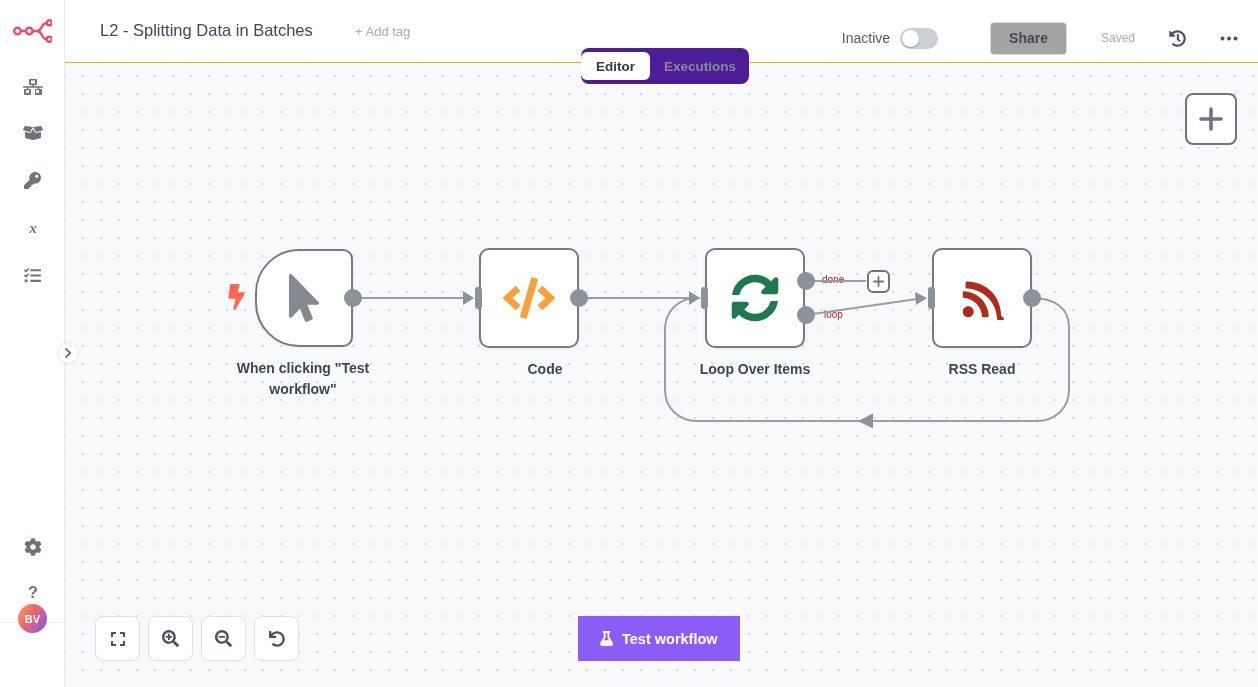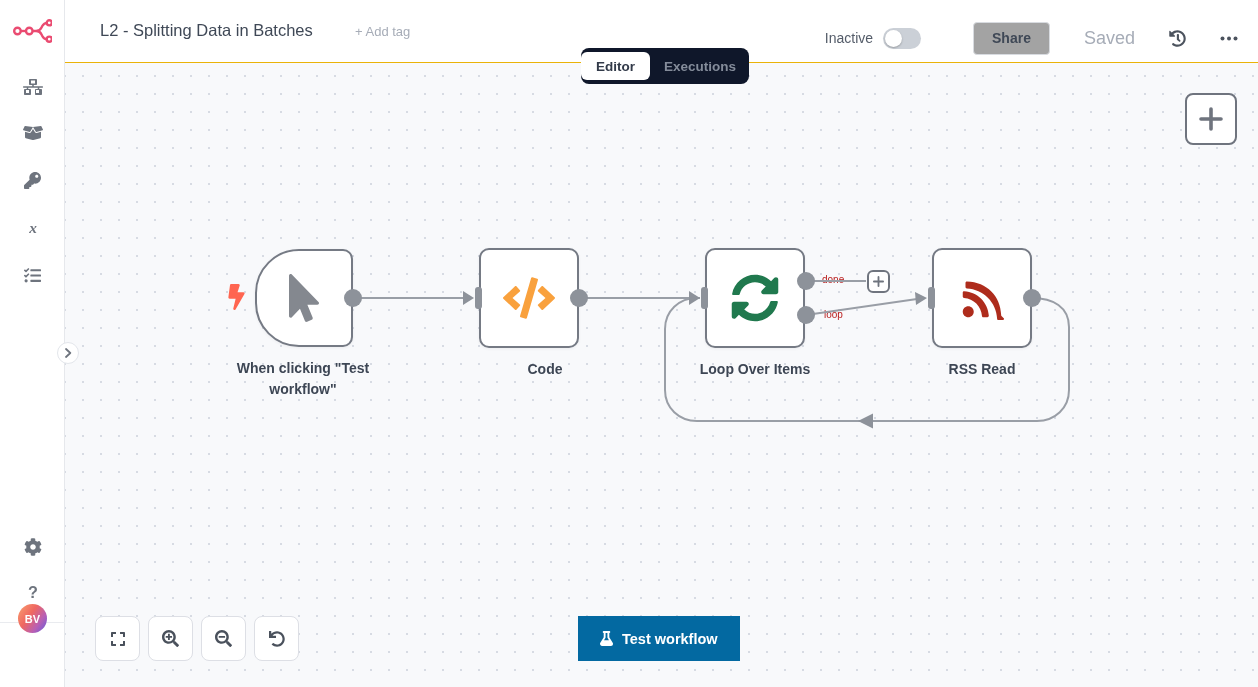--- a/index.html
+++ b/index.html
@@ -17,26 +17,26 @@
 
   
   .header { position:absolute; left:65px; top:0; width:1193px; height:63px; background:#fff; border-bottom:1px solid #eab308; z-index:10; }
   .wf-title { position:absolute; left:35px; top:21px; font-size:16.5px; color:#3f4856; }
   .add-tag { position:absolute; left:290px; top:24px; font-size:13px; color:#a6acb7; cursor:pointer; background:none; border:none; font-family:inherit; }
   .hdr-right { position:absolute; right:20px; top:0; height:76px; display:flex; align-items:center; gap:0;margin-left:8px; }
   .inactive-label { font-size:14px; color:#545c69; margin-right:10px; }
   .toggle { width:38px; height:21px; border-radius:11px; background:#cbd0d7; position:relative; cursor:pointer; }
   .toggle .knob { position:absolute; left:2px; top:2px; width:17px; height:17px; border-radius:50%; background:#fff; box-shadow:0 1px 2px rgba(0,0,0,.25); }
   .share-btn { margin-left:52px; height:33px; padding:0 18px; background:#a3a3a3; border:1px solid #d8dbe0; border-radius:4px; font-size:14px; font-weight:700; color:#3f4856; font-family:inherit; cursor:pointer; }
-  .saved-label { margin-left:34px; font-size:18px; color:#a6acb7; }
+  .saved-label { margin-left:34px; font-size:12px; color:#a6acb7; }
   .icon-btn { margin-left:34px; background:none; border:none; cursor:pointer; display:flex; align-items:center; }
   .icon-btn svg { fill:#4c535e; }
 
   
-  .tabs { position:absolute; left:581px; top:48px; width:168px; height:36px; background:#0f172a; border-radius:8px; display:flex; align-items:center; z-index:15; }
+  .tabs { position:absolute; left:581px; top:48px; width:168px; height:36px; background:#4c1d95; border-radius:8px; display:flex; align-items:center; z-index:15; }
   .tab { height:28px; display:flex; align-items:center; justify-content:center; font-size:13.5px; font-weight:700; border:none; font-family:inherit; cursor:pointer; }
   .tab.active { background:#fff; color:#323a49; border-radius:6px; padding:0 15px; }
   .tab.inactive { background:transparent; color:#848c9a; padding:0 14px; }
 
   
   .canvas { position:absolute; left:65px; top:63px; width:1193px; height:624px; background:#f8f9fb;
     background-image:radial-gradient(circle,#d7dbe3 1.2px, transparent 1.4px); background-size:18px 18px; background-position:9px 4px; }
   .add-node-btn { position:absolute; left:1185px; top:93px; width:52px; height:52px; background:#fff; border:2px solid #6f747e; border-radius:8px; display:flex; align-items:center; justify-content:center; cursor:pointer; z-index:5; }
 
   .node { position:absolute; width:100px; height:100px; background:#fff; border:2px solid #757a84; border-radius:10px; display:flex; align-items:center; justify-content:center; box-shadow:0 1px 3px rgba(68,74,87,.07); cursor:pointer; z-index:3; }
@@ -45,21 +45,21 @@
   .bolt { position:absolute; left:228px; top:284px; width:17px; height:26px; z-index:3; }
   .port-label { position:absolute; font-size:10px; color:#b91c1c; z-index:4; }
   .mini-add-btn { position:absolute; left:867px; top:270px; width:23px; height:23px; background:#fff; border:2px solid #6f747e; border-radius:6px; display:flex; align-items:center; justify-content:center; cursor:pointer; z-index:4; }
 
   .wires { position:absolute; left:0; top:0; width:1258px; height:687px; pointer-events:none; z-index:4; }
 
   
   .zoom-controls { position:absolute; left:95px; top:616px; display:flex; gap:8px; z-index:6; }
   .zoom-btn { width:45px; height:45px; background:#fff; border:1px solid #dddfe5; border-radius:8px; display:flex; align-items:center; justify-content:center; cursor:pointer; }
   .zoom-btn svg { fill:#4a515c; }
-  .test-btn { position:absolute; left:578px; top:616px; height:45px; padding:0 22px; background:#0369a1; border:none; border-radius:0; color:#fff; font-size:14.5px; font-weight:700; font-family:inherit; display:flex; align-items:center; gap:9px; cursor:pointer; z-index:6; }
+  .test-btn { position:absolute; left:578px; top:616px; height:45px; padding:0 22px; background:#8b5cf6; border:none; border-radius:0; color:#fff; font-size:14.5px; font-weight:700; font-family:inherit; display:flex; align-items:center; gap:9px; cursor:pointer; z-index:6; }
 </style>
 </head>
 <body>
 
 <div class="app">
 
   <aside class="sidebar">
     <svg class="logo" viewBox="0 0 44 28" fill="none" stroke="#ea4b71" stroke-width="2.6">
       <circle cx="6" cy="14" r="3.6"></circle>
         <line x1="9.6" y1="14" x2="15.4" y2="14"></line>

